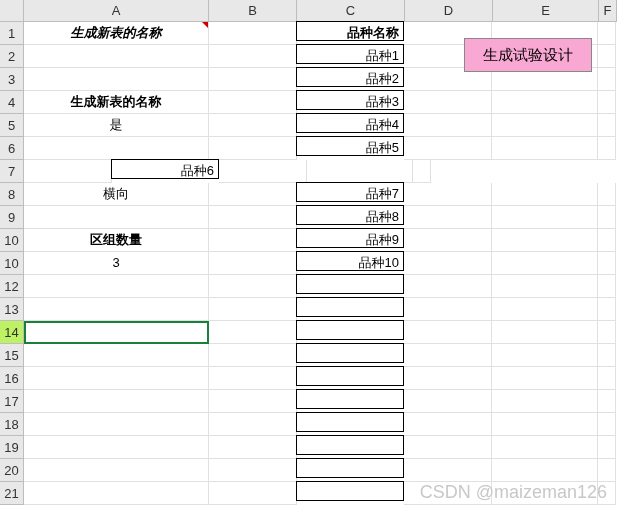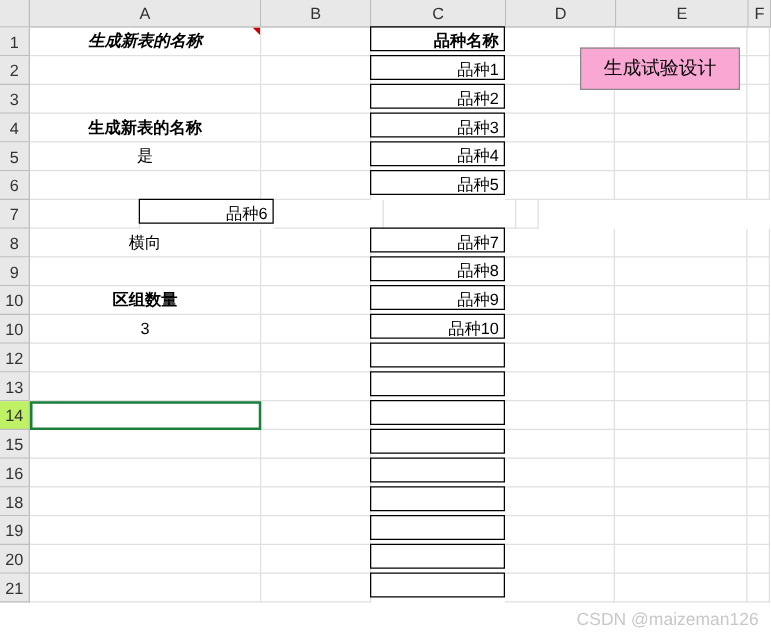--- a/index.html
+++ b/index.html
@@ -112,21 +112,21 @@
       font-size: 15px;
       color: #000;
       cursor: pointer;
       z-index: 5;
     }
     .watermark {
       position: absolute;
       bottom: 8px;
       right: 10px;
       color: #c8c8c8;
-      font-size: 14px;
+      font-size: 18px;
       z-index: 10;
     }
   </style>
 </head>
 <body>
 
 <div class="sheet">
   <div class="col-headers">
     <div class="corner"></div>
   <div class="col-h w-a">A</div>
@@ -274,20 +274,29 @@
       <div class="row">
         <div class="row-h">16</div>
         <div class="cell w-a center"></div>
         <div class="cell w-b"></div>
         <div class="cell w-c center bordered"></div>
         <div class="cell w-d"></div>
         <div class="cell w-e"></div>
         <div class="cell w-f"></div>
       </div>
       <div class="row">
+        <div class="row-h">17</div>
+        <div class="cell w-a center"></div>
+        <div class="cell w-b"></div>
+        <div class="cell w-c center bordered"></div>
+        <div class="cell w-d"></div>
+        <div class="cell w-e"></div>
+        <div class="cell w-f"></div>
+      </div>
+      <div class="row">
         <div class="row-h">18</div>
         <div class="cell w-a center"></div>
         <div class="cell w-b"></div>
         <div class="cell w-c center bordered"></div>
         <div class="cell w-d"></div>
         <div class="cell w-e"></div>
         <div class="cell w-f"></div>
       </div>
       <div class="row">
         <div class="row-h">19</div>

